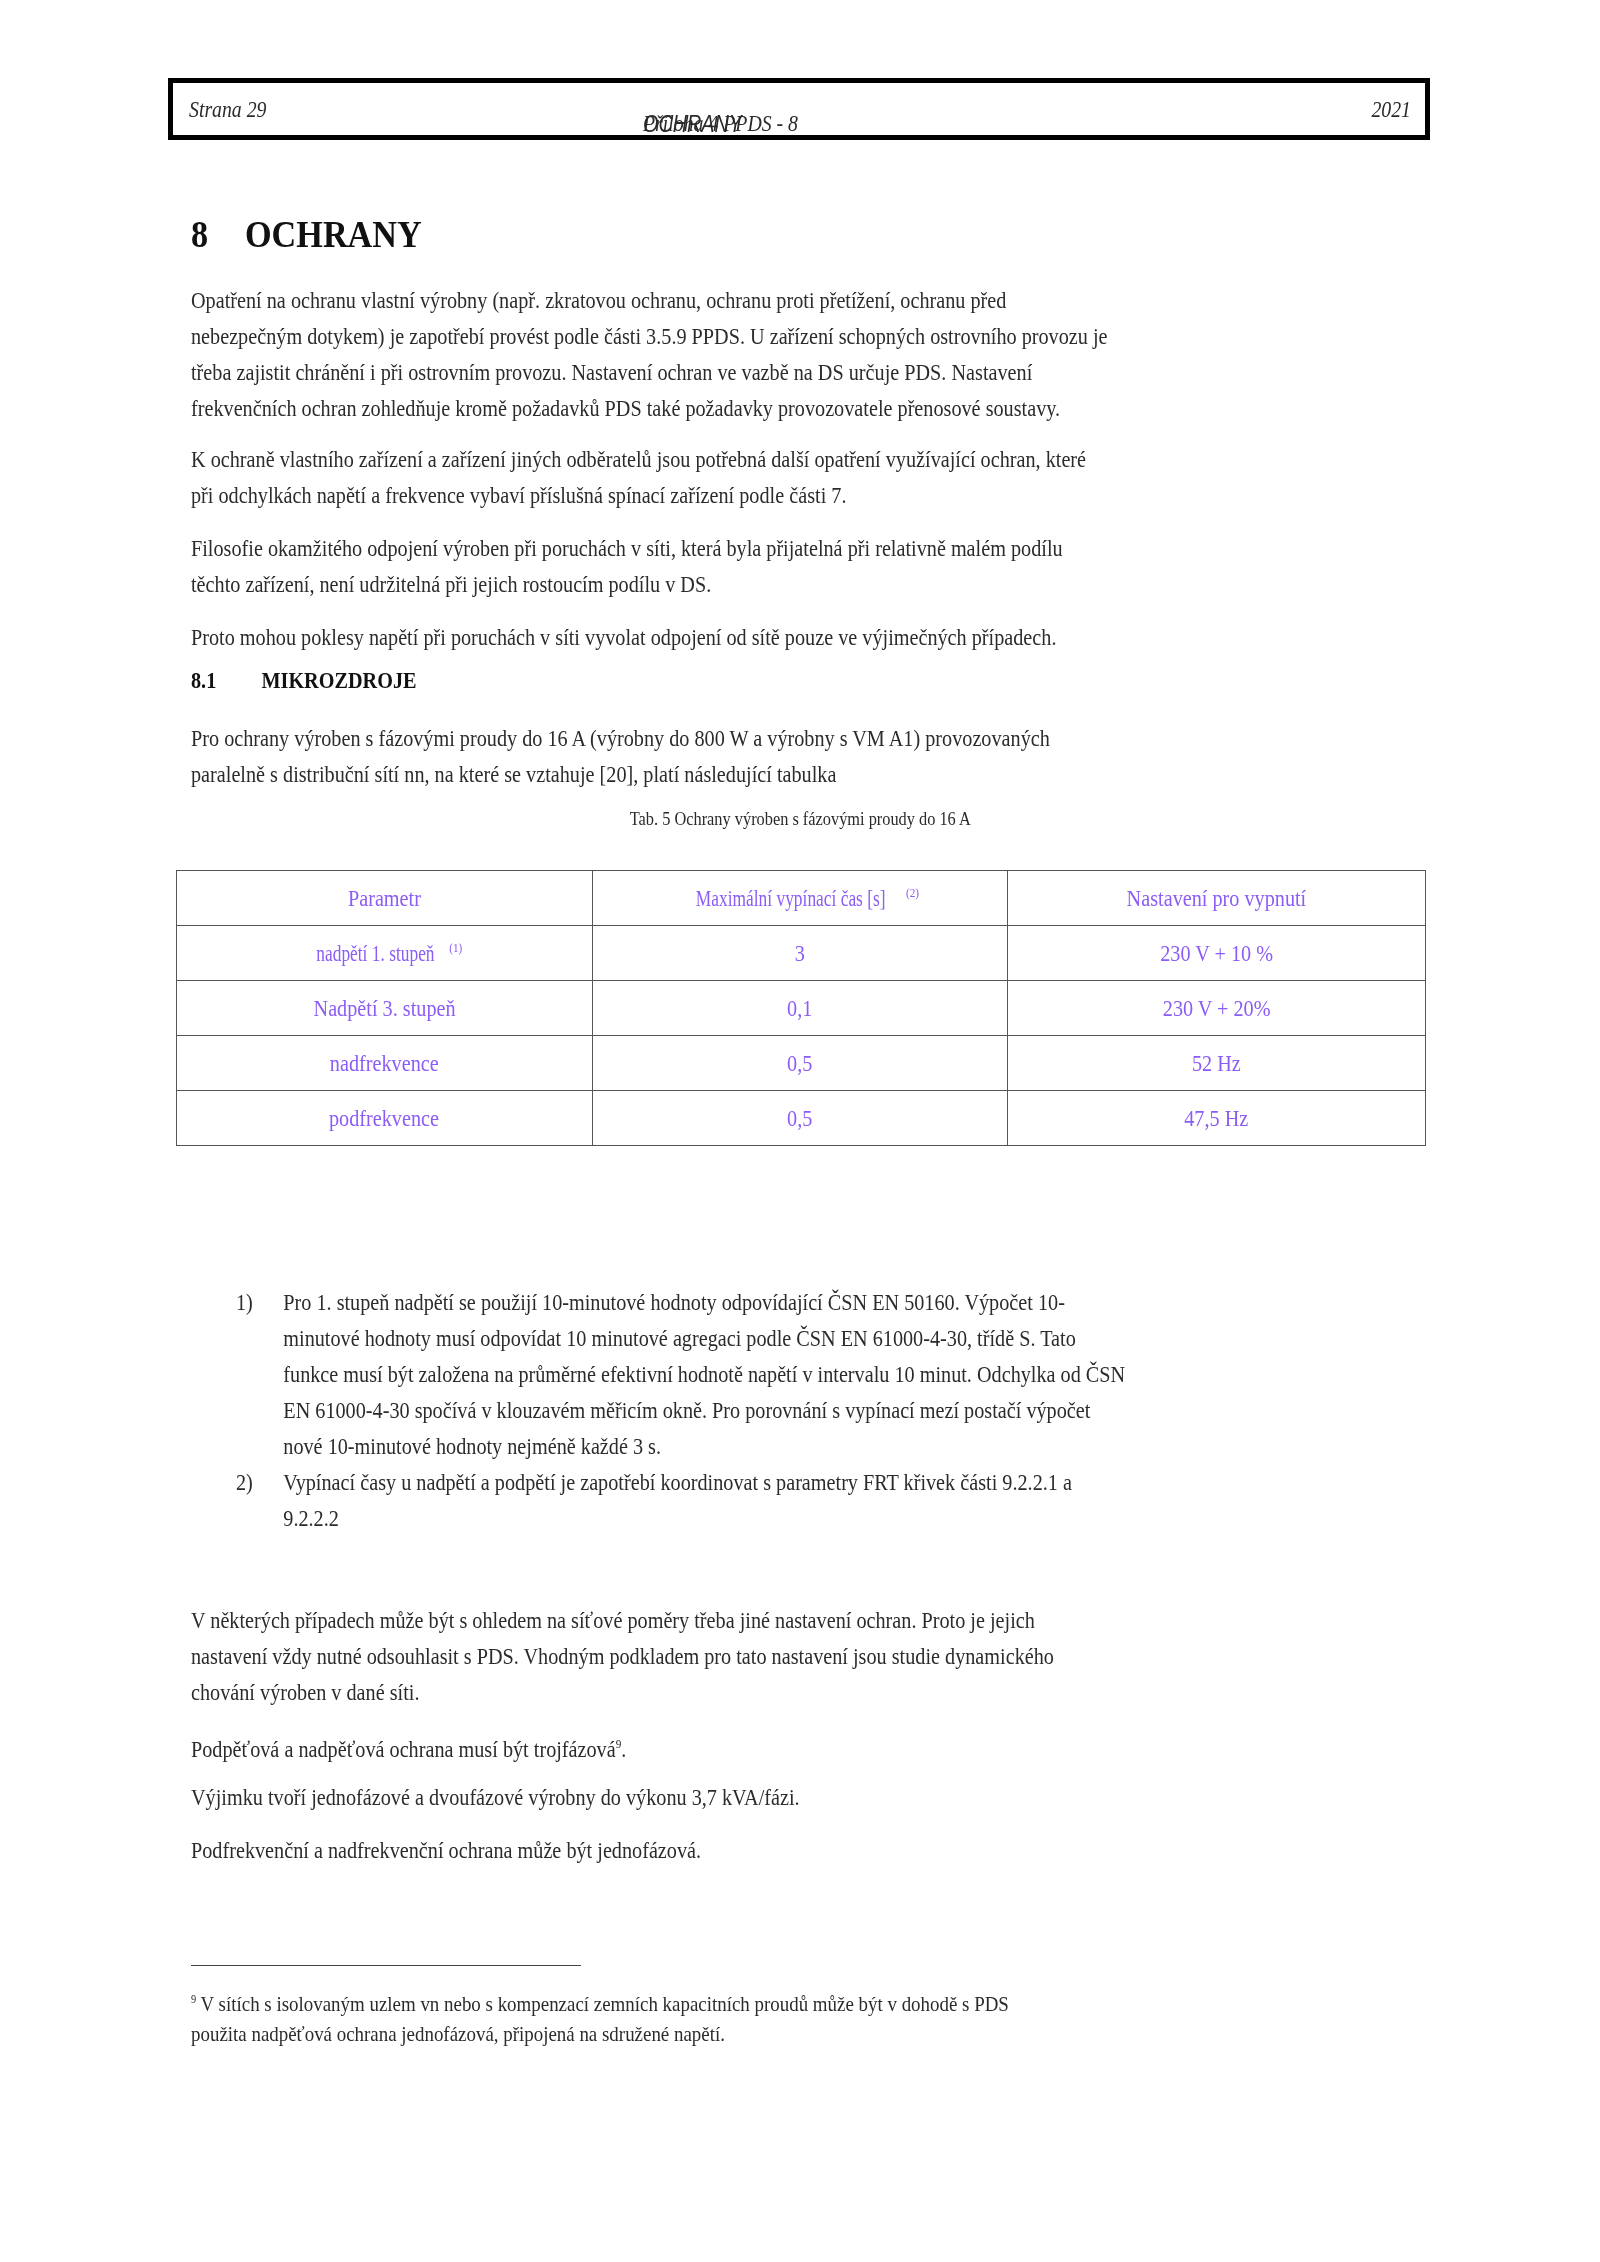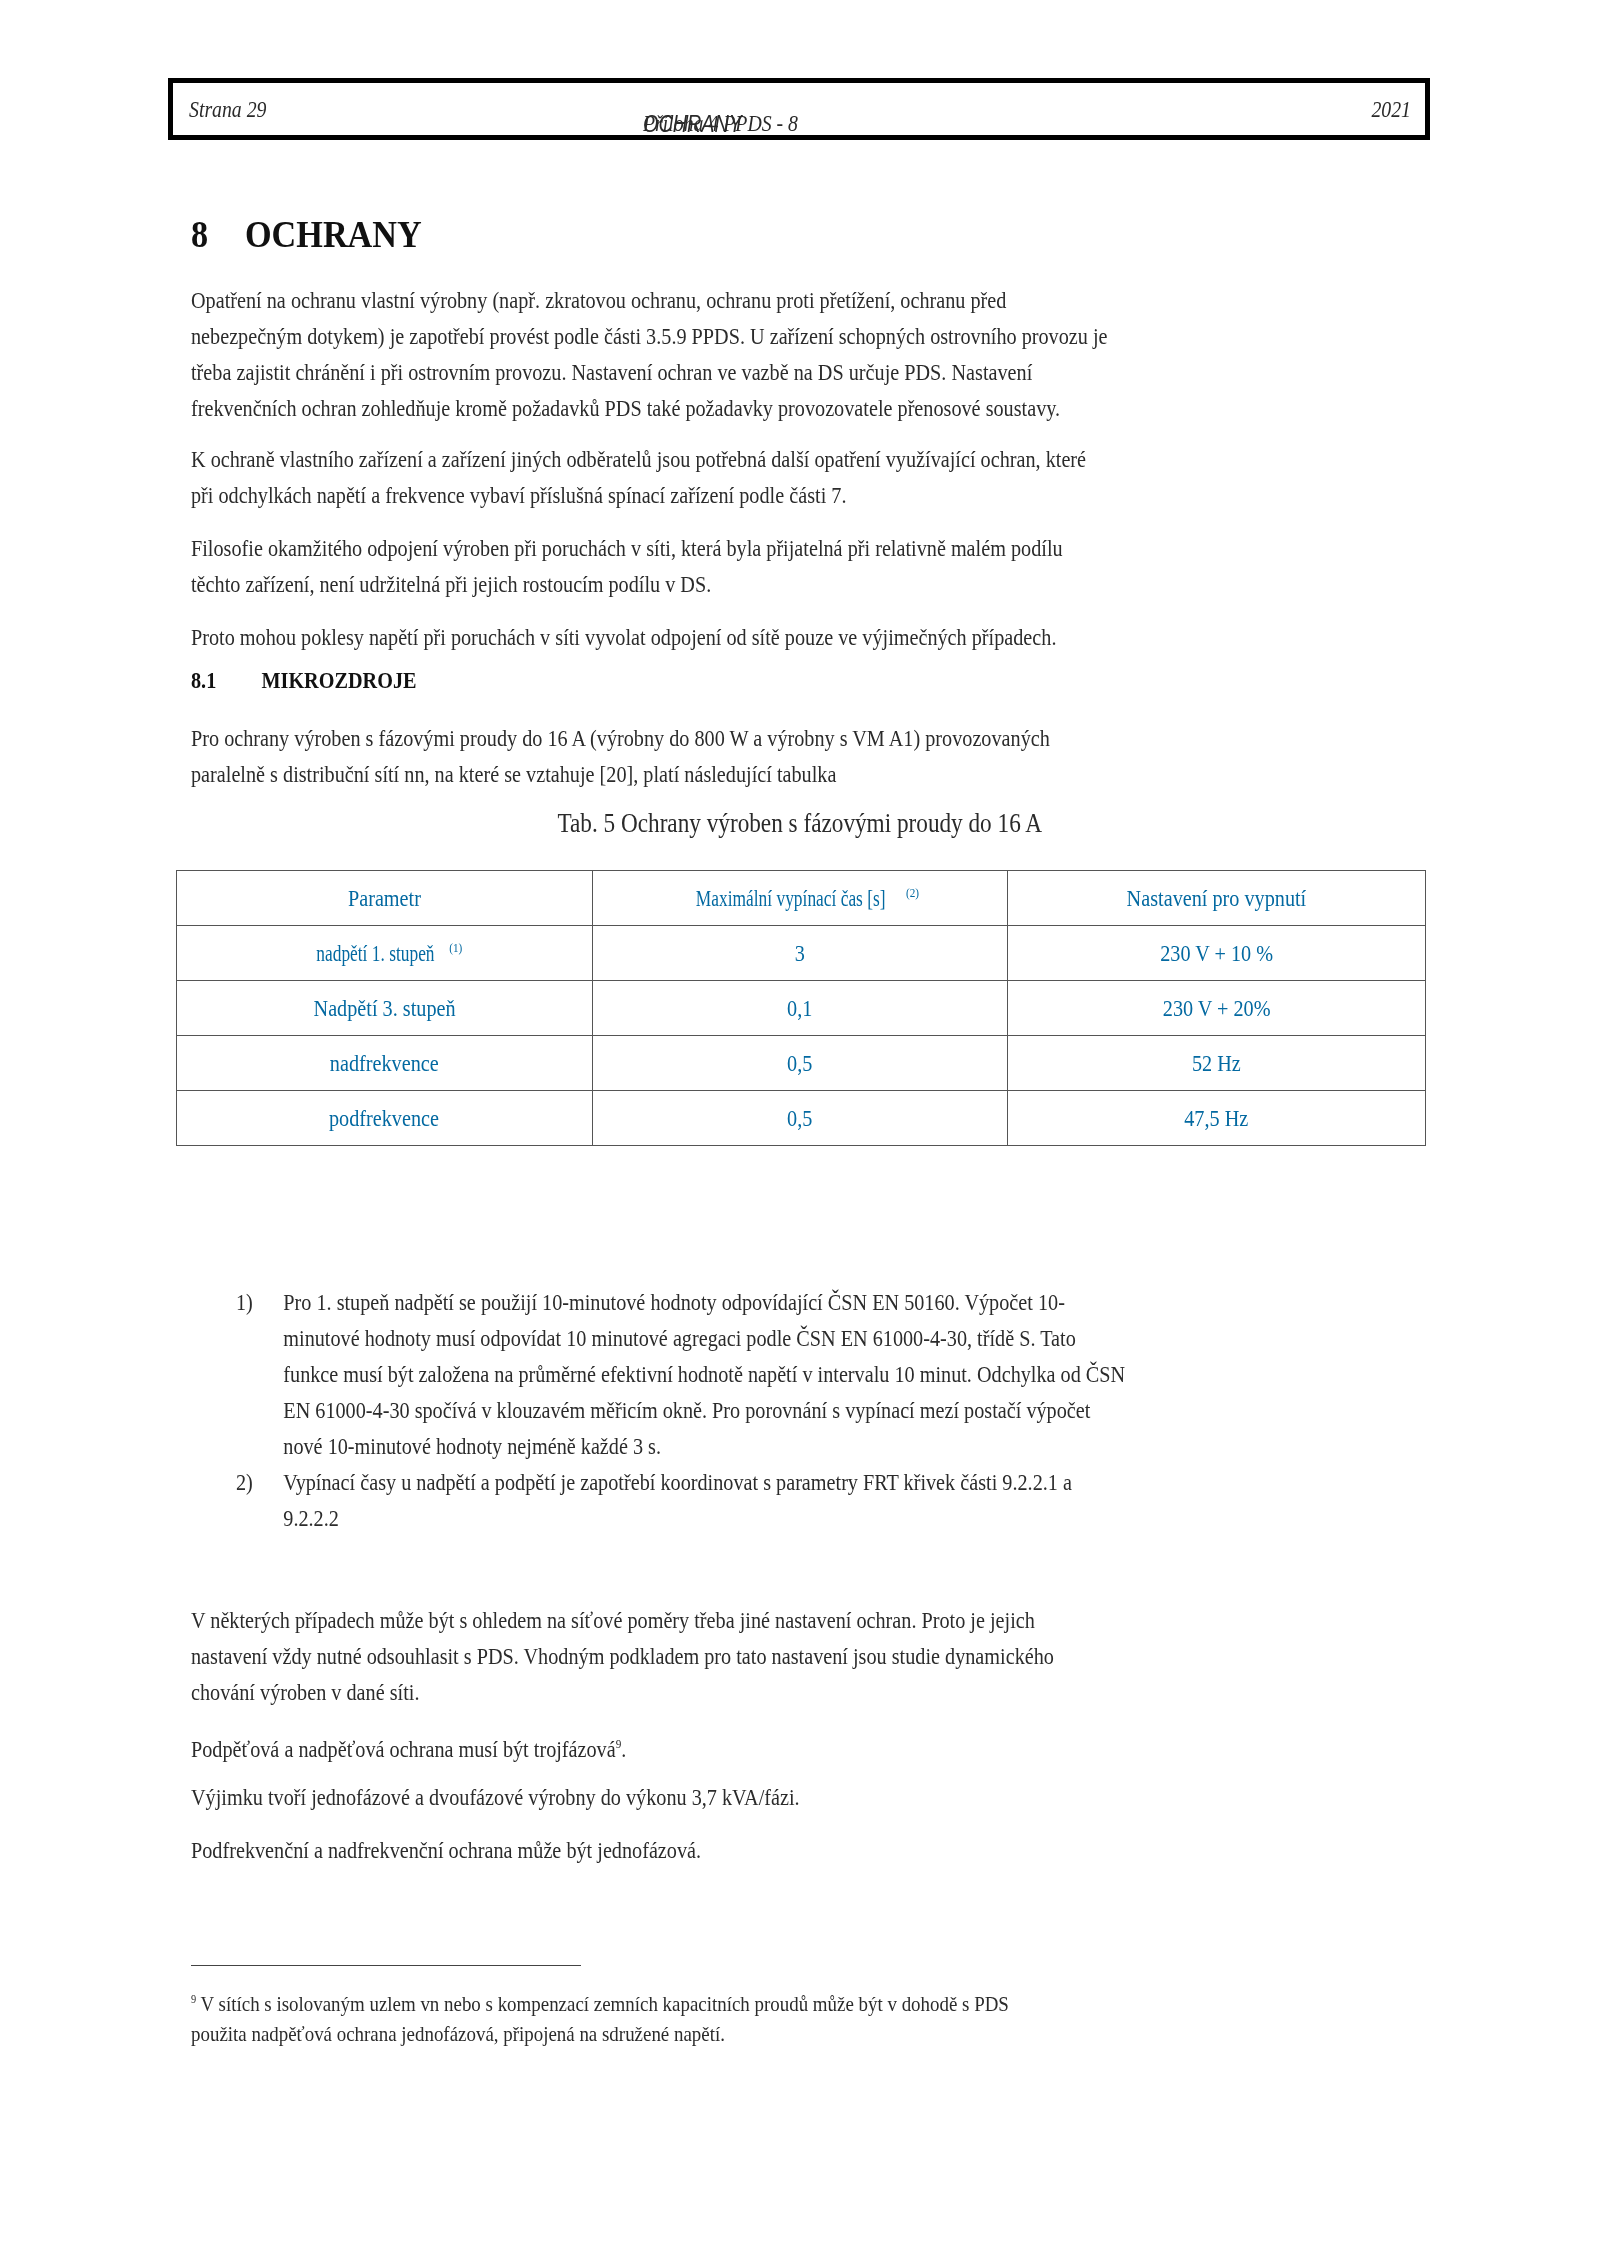--- a/index.html
+++ b/index.html
@@ -17,26 +17,26 @@
         white-space: nowrap; transform: scaleX(0.9); transform-origin: left top; }
   .h1 .num { display: inline-block; width: 60px; }
   .h2 { position: absolute; left: 191px; top: 668px; font-size: 23px; font-weight: bold; color: #111;
         white-space: nowrap; transform: scaleX(0.88); transform-origin: left top; }
   .h2 .num { display: inline-block; width: 80px; }
 
   .para { position: absolute; left: 191px; font-size: 23.5px; line-height: 36px; white-space: nowrap;
           transform: scaleX(0.86); transform-origin: left top; color: #2b2b2b; }
   .para div { height: 36px; }
 
-  .caption { position: absolute; left: 0; width: 1600px; top: 808px; text-align: center; font-size: 27px; }
+  .caption { position: absolute; left: 0; width: 1600px; top: 808px; text-align: center; font-size: 19px; }
   .caption span { display: inline-block; transform: scaleX(0.86); }
 
   table.prot { position: absolute; left: 176px; top: 870px; width: 1250px; border-collapse: collapse; }
   table.prot td, table.prot th { border: 1.5px solid #555; height: 54px; padding: 0; text-align: center;
-     font-weight: normal; font-size: 23.5px; color: #0369a1; }
+     font-weight: normal; font-size: 23.5px; color: #8b5cf6; }
   table.prot td span, table.prot th span { display: inline-block; transform: scaleX(0.86); white-space: nowrap; }
   sup { font-size: 13px; vertical-align: 9px; }
 
   .notes { position: absolute; left: 236px; top: 1284px; font-size: 23.5px; line-height: 36px; color: #2b2b2b; }
   .note { position: relative; white-space: nowrap; transform: scaleX(0.86); transform-origin: left top; }
   .note .nlabel { position: absolute; left: 0; top: 0; }
   .note .ntext { margin-left: 55px; }
   .note .ntext div { height: 36px; }
 
   .fn-rule { position: absolute; left: 191px; top: 1965px; width: 390px; height: 0; border-top: 1.5px solid #444; }

